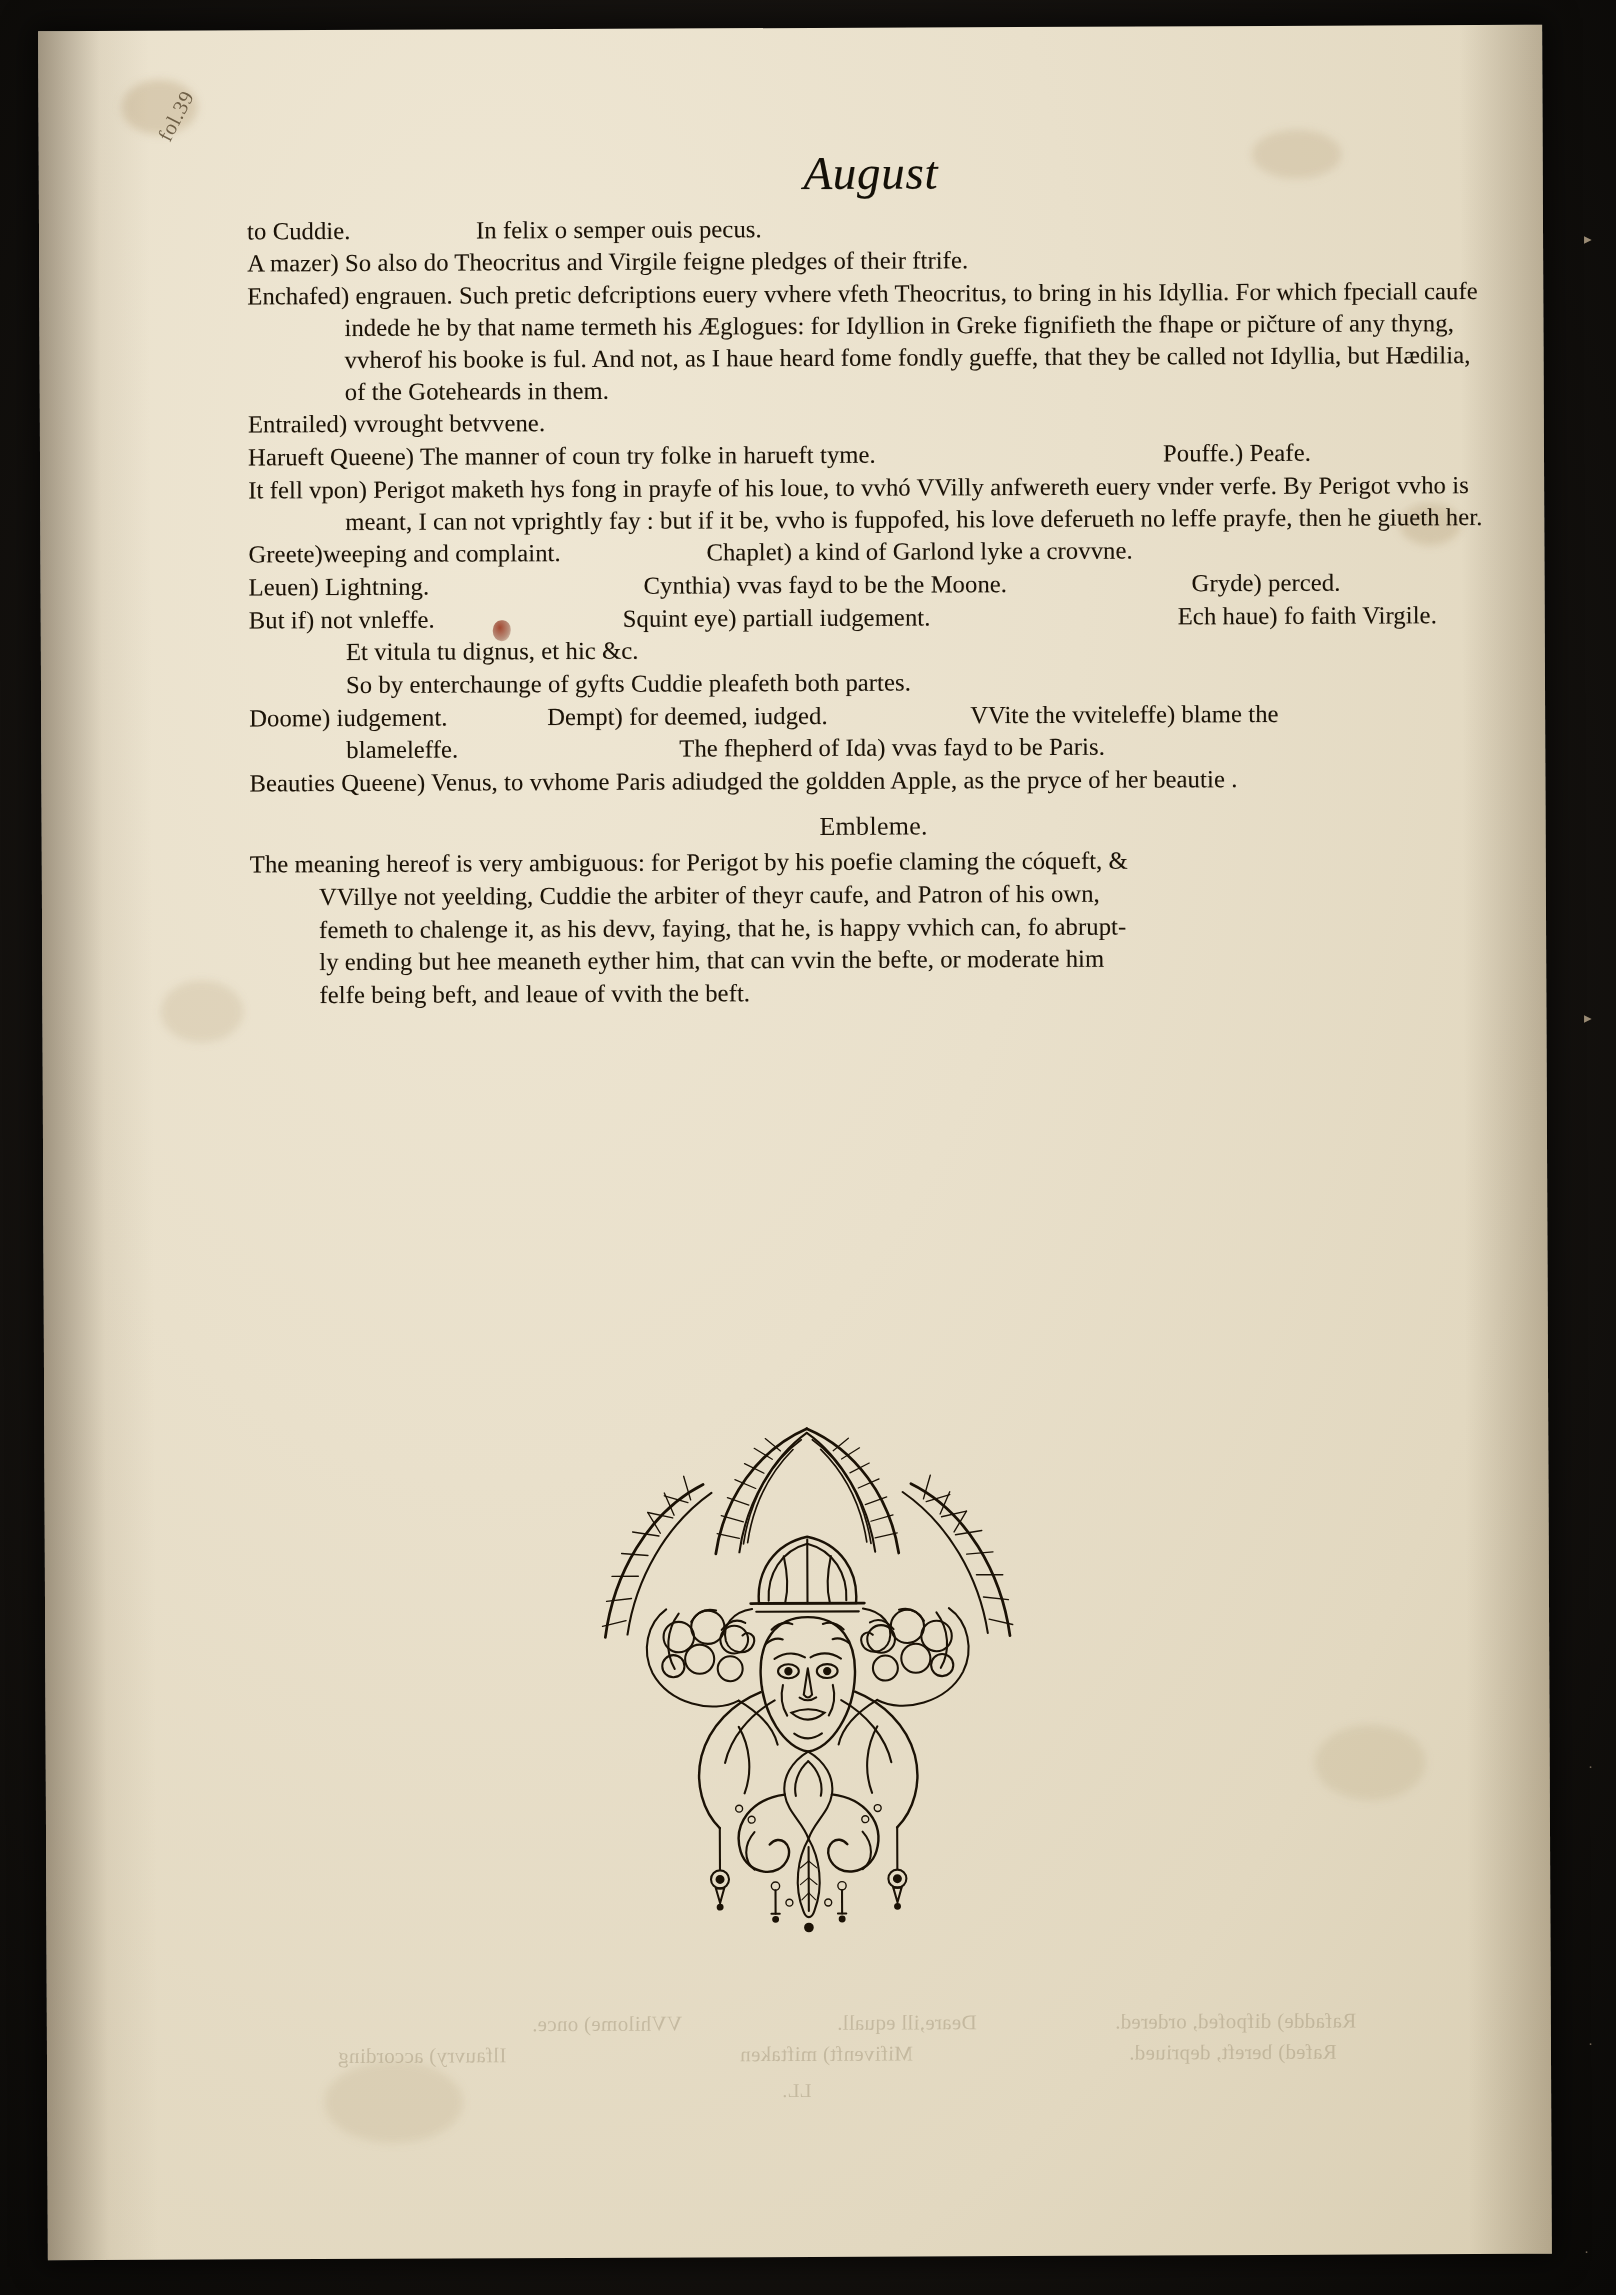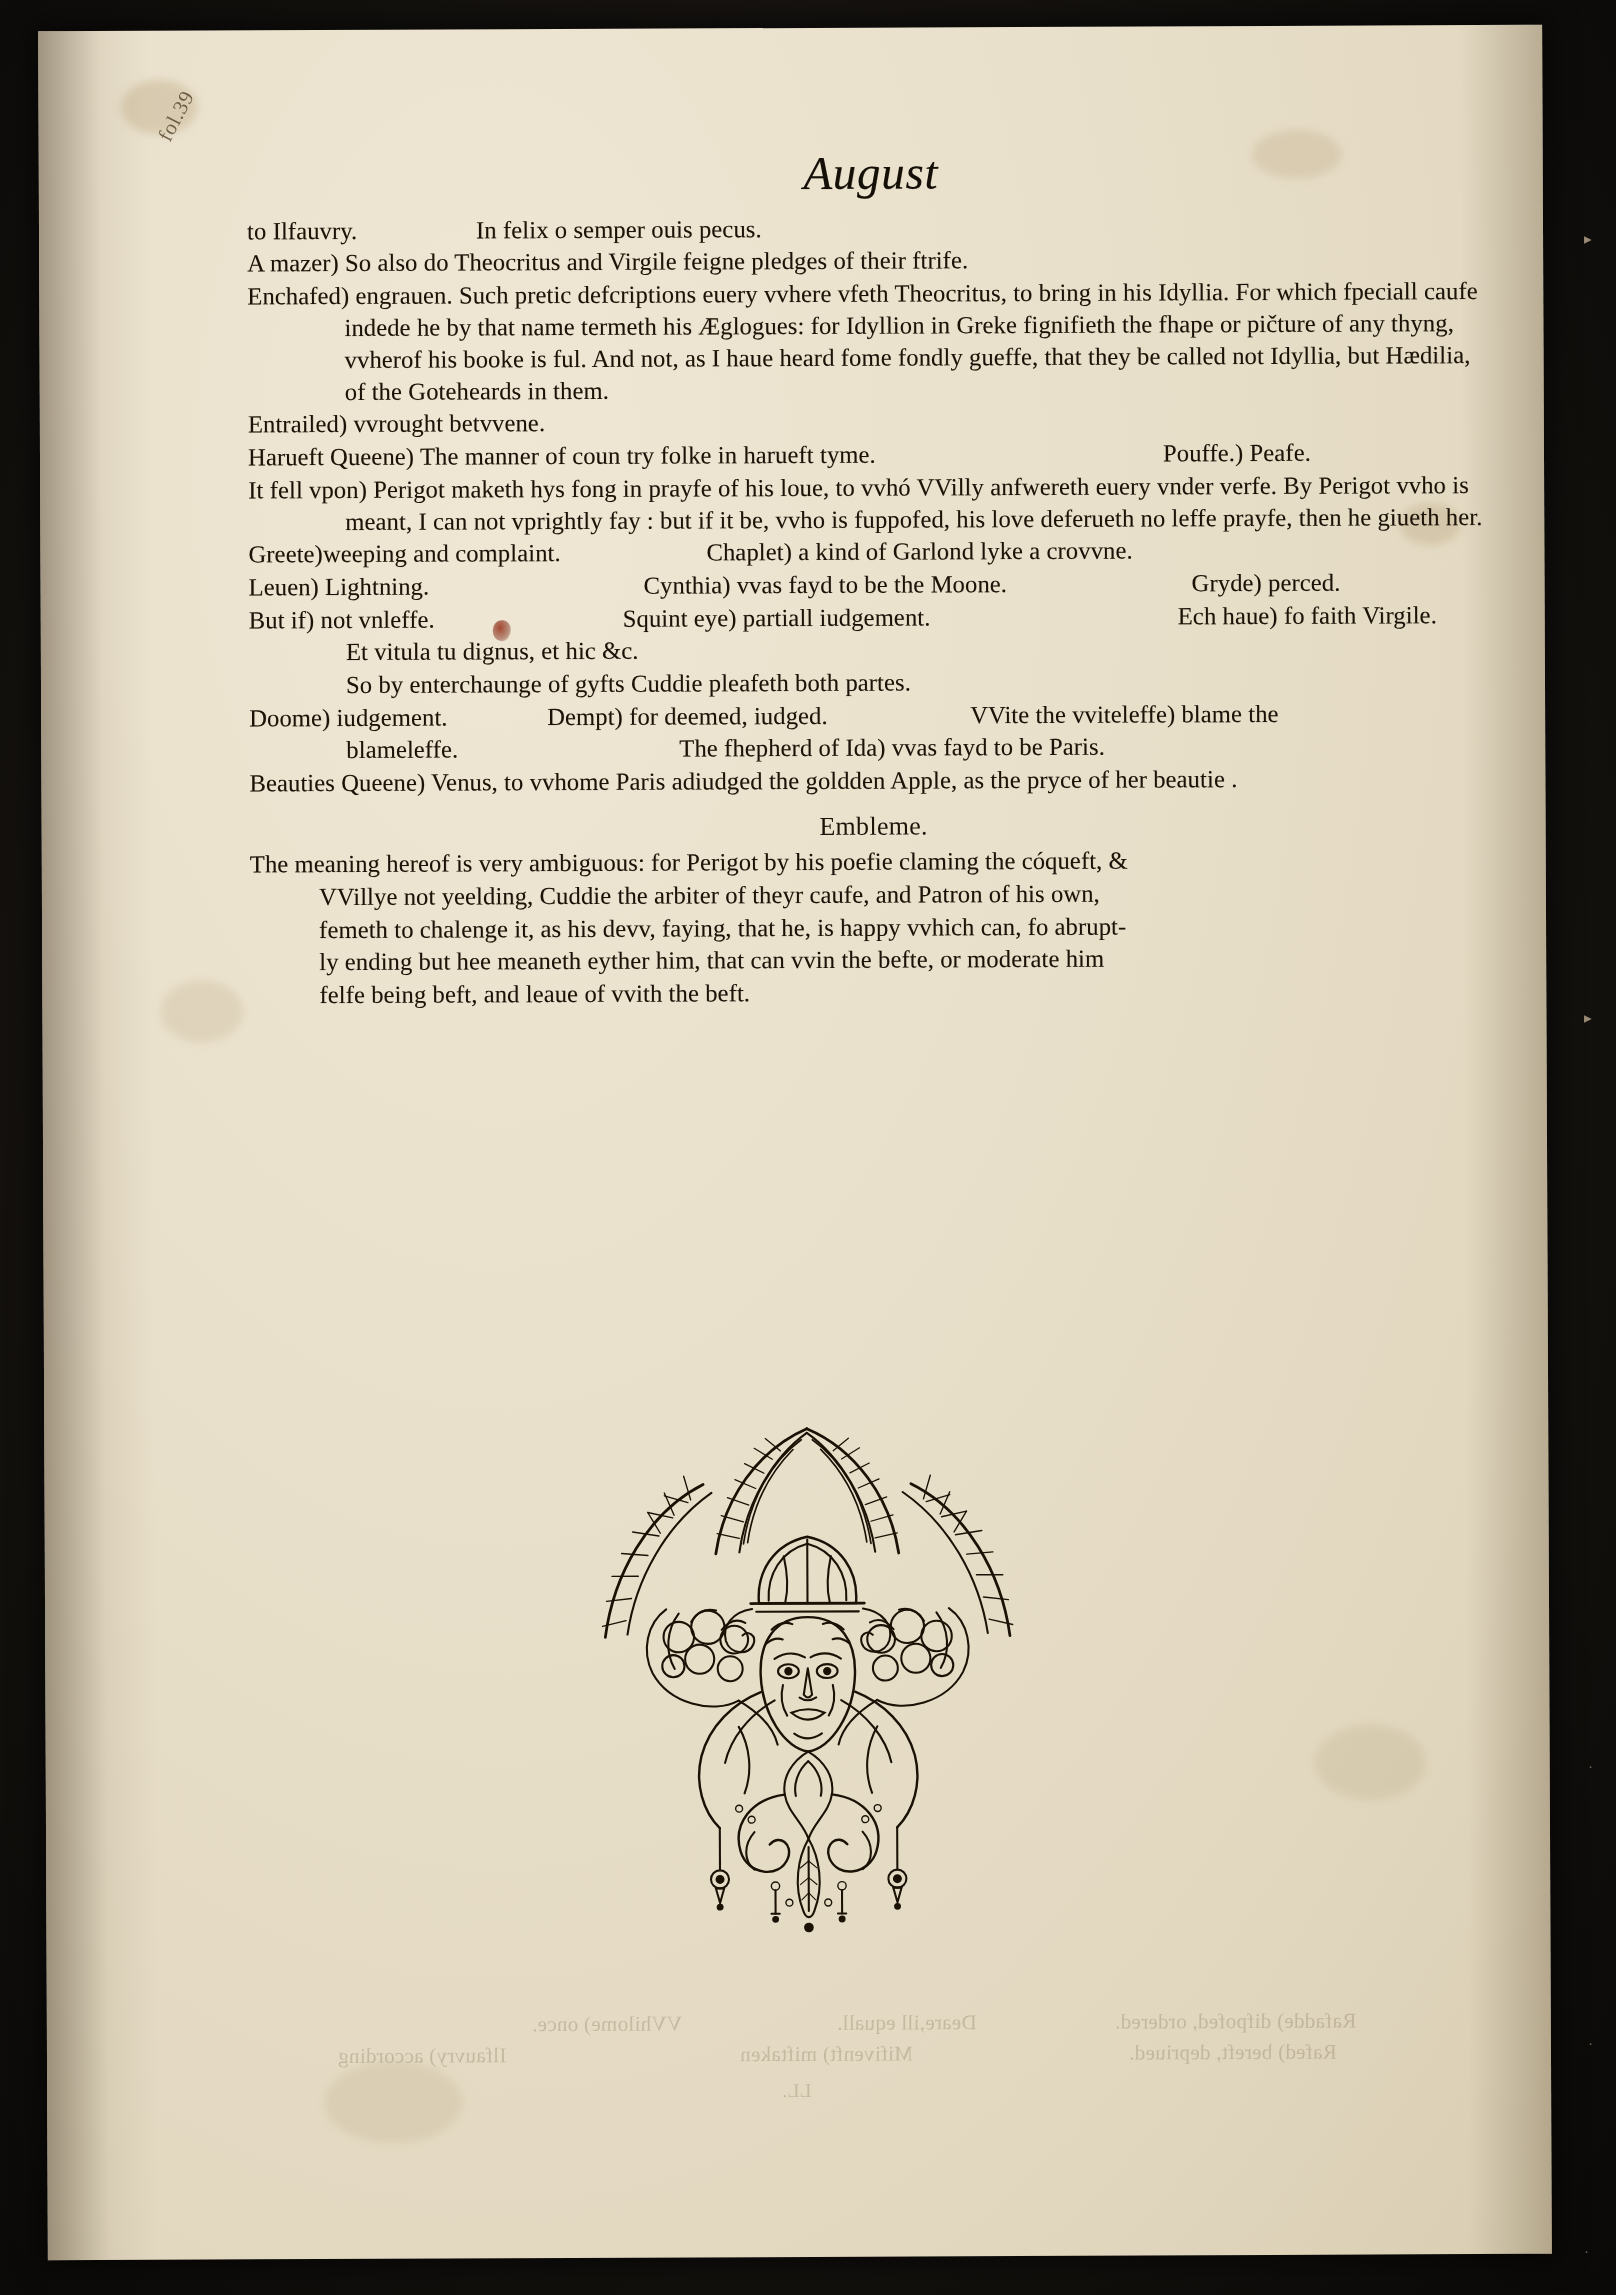--- a/index.html
+++ b/index.html
@@ -194,21 +194,21 @@
     <div class="ghost" style="left:291px;  top:2014px; font-size:21px;">Ilfauvry) according</div>
     <div class="ghost" style="left:790px; top:1983px; font-size:21px;">Deare,ill equall.</div>
     <div class="ghost" style="left:693px; top:2014px; font-size:21px;">Mifivenft) miftaken</div>
     <div class="ghost" style="left:735px; top:2052px; font-size:19.4px;">LL.</div>
 
     <div id="textblock">
 
       <div class="headline">August</div>
 
       <div class="gloss tworow">
-        <div class="c1">to Ilfauvry.</div>
+        <div class="c1">to Cuddie.</div>
         <div class="c2">In felix o semper ouis pecus.</div>
       </div>
 
       <div class="gloss hang">A mazer) So also do Theocritus and Virgile feigne pledges of their ftrife.</div>
 
       <div class="gloss hang2">Enchafed) engrauen. Such pretic defcriptions euery vvhere vfeth Theocritus, to bring in his Idyllia. For which fpeciall caufe indede he by that name termeth his Æglogues: for Idyllion in Greke fignifieth the fhape or pičture of any thyng, vvherof his booke is ful. And not, as I haue heard fome fondly gueffe, that they be called not Idyllia, but Hædilia, of the Goteheards in them.</div>
 
       <div class="gloss hang">Entrailed) vvrought betvvene.</div>
 
       <div class="gloss tworow">

